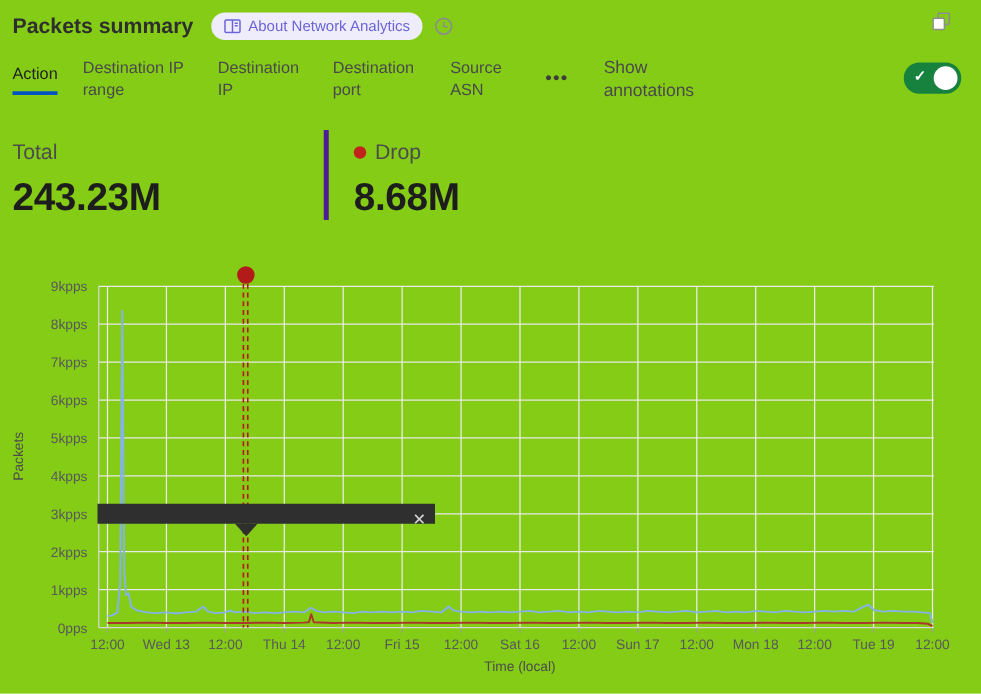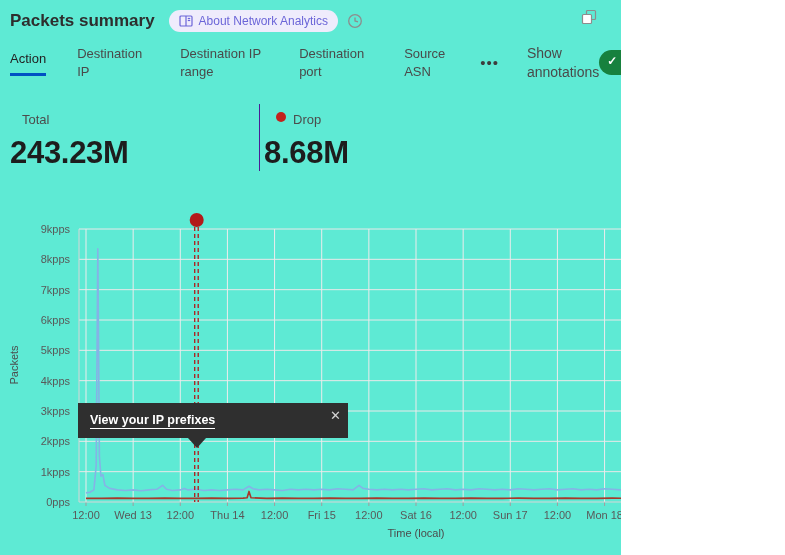--- a/index.html
+++ b/index.html
@@ -1,49 +1,49 @@
 <!DOCTYPE html>
 <html><head>
 <meta charset="utf-8">
 <style>
   html,body{margin:0;padding:0;background:#fff;}
   body{font-family:"Liberation Sans",sans-serif;color:#333;}
-  .app{position:relative;width:621px;height:555px;background:#5eead4;overflow:hidden;}
+  .app{position:relative;width:785px;height:555px;background:#84cc16;overflow:hidden;}
 
   
   .hdr{position:absolute;top:8px;left:10px;right:10px;height:26px;display:flex;align-items:center;}
   .hdr h1{font-size:17px;font-weight:700;color:#2e2e2e;margin:0;}
   .badge{display:inline-flex;align-items:center;gap:6px;margin-left:14px;background:#efecfc;color:#6b65d8;
          font-size:12px;padding:4px 10px;border-radius:13px;cursor:pointer;}
   .icon-btn{margin-left:9px;display:inline-flex;align-items:center;color:#8d8d8d;cursor:pointer;}
   .copy-btn{position:absolute;right:14px;top:1px;color:#8d8d8d;cursor:pointer;}
 
   
   .tabsrow{position:absolute;top:44px;left:10px;right:10px;display:flex;align-items:center;}
-  .tablist{display:flex;align-items:center;gap:31px;}
+  .tablist{display:flex;align-items:center;gap:20px;}
   .tab{font-size:13px;color:#4a4a4a;line-height:1.35;cursor:pointer;}
   .tab span{display:inline-block;}
   .tab.active span{color:#222;border-bottom:3px solid #0051c3;padding-bottom:5px;}
   .tab.w72{width:72px}.tab.w88{width:88px}.tab.w74{width:74px}.tab.w70{width:70px}.tab.w52{width:52px}
   .more{border:none;background:none;color:#3d3d3d;font-size:15px;letter-spacing:1px;margin-left:22px;
         cursor:pointer;padding:0 2px;line-height:1;}
   .annot-label{font-size:14px;color:#4a4a4a;line-height:1.35;width:82px;margin-left:26px;}
   .toggle{margin-left:auto;margin-right:6px;width:46px;height:25px;border-radius:13px;background:#17813e;
           position:relative;cursor:pointer;flex:none;}
   .toggle .check{position:absolute;left:8px;top:4px;color:#fff;font-size:12px;font-weight:700;}
   .toggle .knob{position:absolute;right:3px;top:3px;width:19px;height:19px;border-radius:50%;background:#fff;}
 
   
   .stats{position:absolute;top:104px;left:10px;right:0;display:flex;}
   .stat{box-sizing:border-box;padding-top:8px;}
-  .stat .lab{display:flex;align-items:flex-start;gap:7px;font-size:13px;color:#4c4c4c;margin-left:12px;}
+  .stat .lab{display:flex;align-items:center;gap:7px;font-size:17px;color:#4c4c4c;}
   .stat .dot{width:10px;height:10px;border-radius:50%;display:inline-block;}
   .stat .val{font-size:31px;font-weight:700;color:#1d1d1d;margin-top:8px;letter-spacing:-0.3px;}
   .stat.s1{width:249px;}
-  .stat.s2{width:272px;border-left:1px solid #4c1d95;padding-left:4px;}
+  .stat.s2{width:272px;border-left:4px solid #4c1d95;padding-left:20px;}
   .stat.s3{border-left:1px solid #d9d9d9;padding-left:16px;}
 
   
   .chart-wrap{position:absolute;left:0;top:210px;width:785px;height:345px;}
   svg text.axlbl{font-size:11px;fill:#595959;font-family:"Liberation Sans",sans-serif;}
   svg text.axttl{font-size:11px;fill:#4c4c4c;font-family:"Liberation Sans",sans-serif;}
 
   
   .tooltip{position:absolute;left:78px;top:193px;width:270px;box-sizing:border-box;background:#2f2f2f;
            color:#fff;font-size:12.5px;line-height:1.5;padding:8px 22px 8px 12px;z-index:5;}
@@ -84,22 +84,22 @@
       <svg width="16" height="16" viewBox="0 0 16 16" fill="none" stroke="#8d8d8d" stroke-width="1.2">
         <rect x="5.5" y="1.5" width="9" height="9" rx="1"></rect>
         <rect x="1.5" y="5.5" width="9" height="9" rx="1" fill="#ffffff"></rect>
       </svg>
     </span>
   </div>
 
   <nav class="tabsrow">
     <div class="tablist" id="tablist">
         <div class="tab active"><span>Action</span></div>
+        <div class="tab w88"><span>Destination IP range</span></div>
         <div class="tab w72"><span>Destination IP</span></div>
-        <div class="tab w88"><span>Destination IP range</span></div>
         <div class="tab w74"><span>Destination port</span></div>
         <div class="tab w52"><span>Source ASN</span></div>
       </div>
     <button class="more">•••</button>
     <div class="annot-label">Show annotations</div>
     <div class="toggle">
       <span class="check">✓</span>
       <span class="knob"></span>
     </div>
   </nav>
@@ -192,18 +192,17 @@
         <polyline points="86.0,288.4 101.7,288.4 117.4,288.1 133.1,288.4 148.9,288.4 164.6,288.1 180.3,288.4 196.0,288.4 211.7,288.1 227.4,288.4 243.1,288.1 247.1,287.8 249.0,281.4 251.0,287.8 266.7,288.4 282.4,288.1 298.1,288.4 313.9,288.4 329.6,288.1 345.3,288.4 361.0,288.4 376.7,288.1 392.4,288.4 408.1,288.4 423.9,288.1 439.6,288.4 455.3,288.4 471.0,288.1 486.7,288.4 502.4,288.4 518.1,288.1 533.9,288.4 549.6,288.4 565.3,288.1 581.0,288.4 596.7,288.4 612.4,288.1 628.1,288.4 643.9,288.4 659.6,288.1 675.3,288.4 691.0,288.4 706.7,288.1 722.4,288.4 734.2,288.4 742.1,289.0 746.0,290.8" fill="none" stroke="#a8392b" stroke-width="1.6" stroke-linejoin="round"></polyline>
         <line x1="194.70714285714286" x2="194.70714285714286" y1="17" y2="292" stroke="#b31a1a" stroke-width="1.3" stroke-dasharray="4 3"></line>
         <line x1="198.20714285714286" x2="198.20714285714286" y1="17" y2="292" stroke="#b31a1a" stroke-width="1.3" stroke-dasharray="4 3"></line>
         <circle cx="196.70714285714286" cy="10" r="7" fill="#b31a1a"></circle>
         <text x="18" y="155" class="axttl" text-anchor="middle" transform="rotate(-90 18 155)">Packets</text>
         <text x="416" y="327" class="axttl" text-anchor="middle">Time (local)</text>
       </svg>
 
     <div class="tooltip">
       <span class="close">✕</span>
-      <div><a class="lnk">View your IP prefixes</a></div>
       <div class="caret"></div>
     </div>
   </div>
 
 </div>
 
 </body></html>

